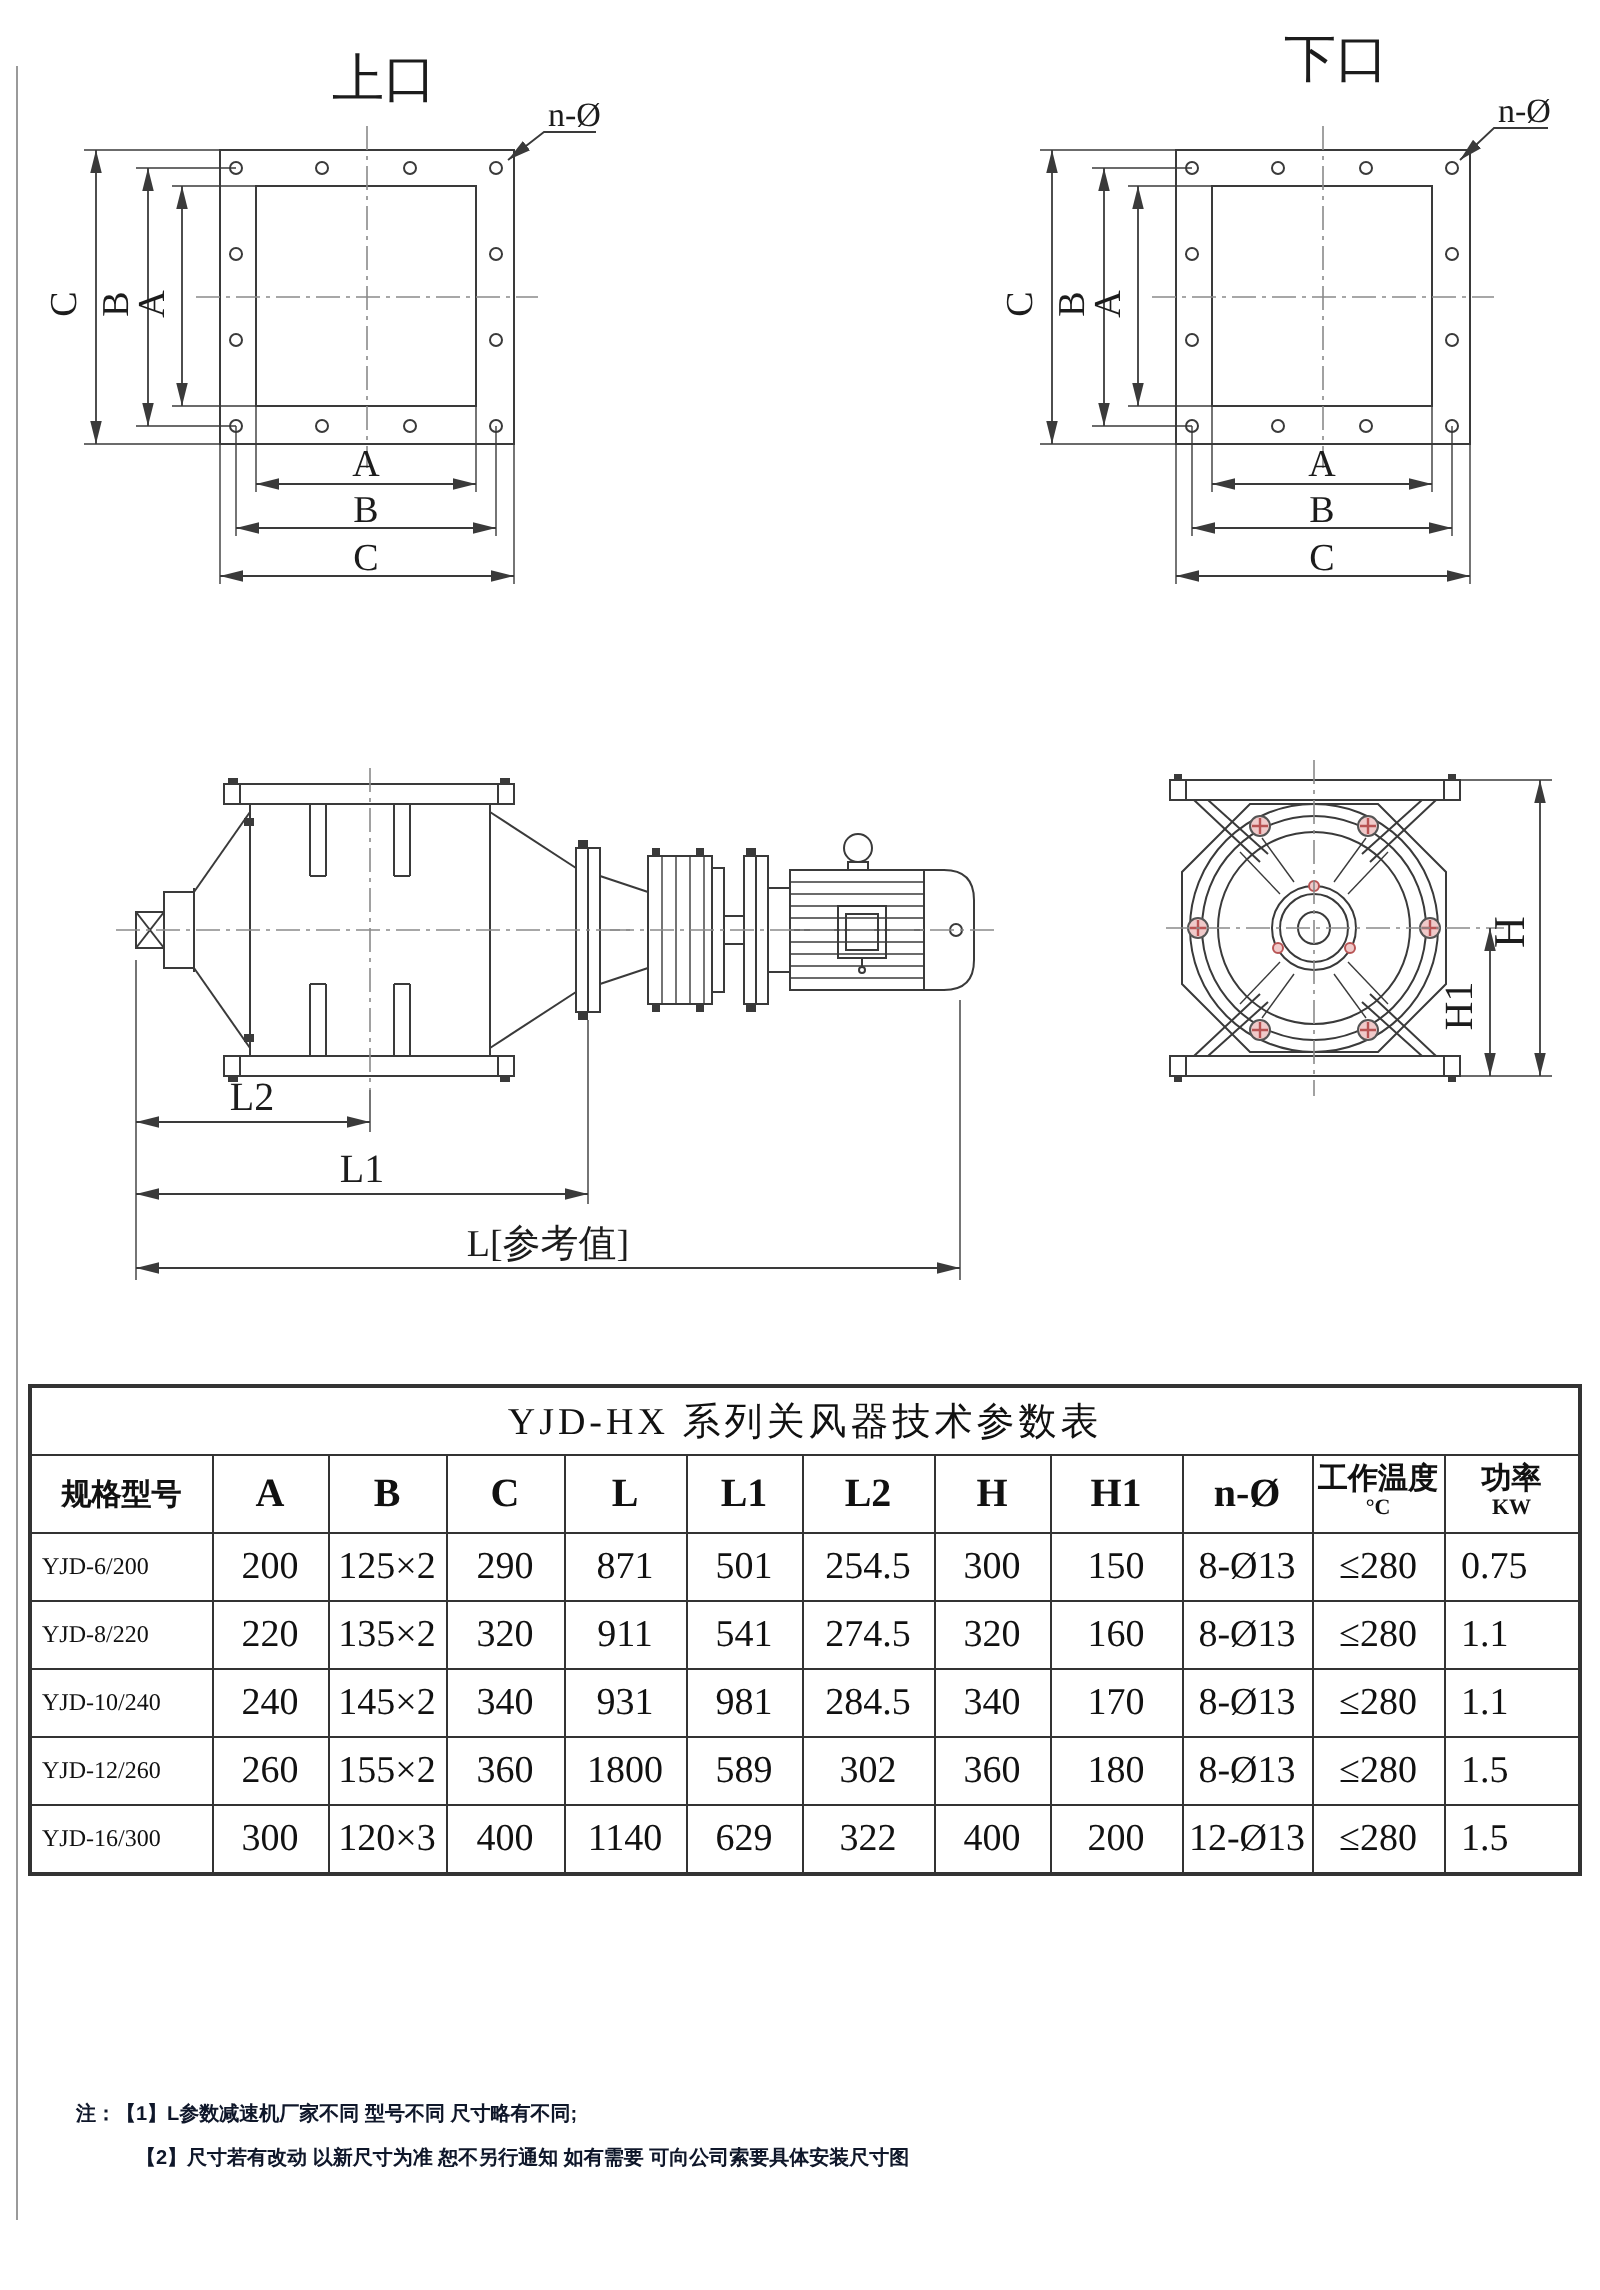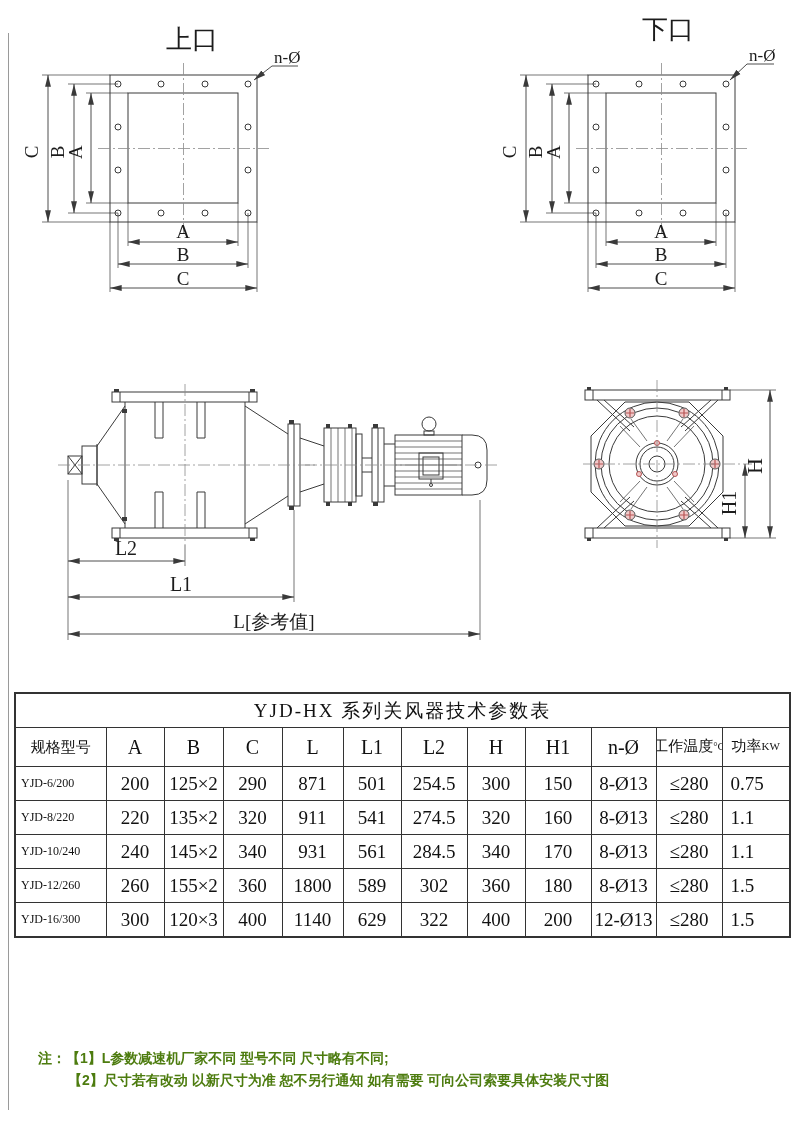--- a/index.html
+++ b/index.html
@@ -17,30 +17,30 @@
   .sq{fill:var(--line);stroke:none;}
   .t{fill:var(--text);font-family:"Liberation Serif",serif;}
   .boltring{stroke:#555;stroke-width:1;fill:var(--bolt_fill);}
   .boltcross{stroke:var(--bolt_red);stroke-width:1.2;fill:none;}
   .reddot{stroke:var(--bolt_red);stroke-width:1;fill:var(--bolt_fill);}
 
   .spec-table-wrap{position:absolute;left:14px;top:692px;width:775px;}
   table.spec{border-collapse:collapse;table-layout:fixed;width:775px;border:2px solid #333;padding-left:40px;}
   table.spec td,table.spec th{border:1px solid #333;color:#111;overflow:hidden;white-space:nowrap;}
   td.title-cell{height:54px;text-align:center;font-size:30px;letter-spacing:2px;font-family:"Liberation Serif",serif;}
-  tr.hdr th{height:36px;font-weight:normal;font-size:20px;text-align:center;vertical-align:middle;}
+  tr.hdr th{height:36px;font-weight:bold;font-size:20px;text-align:center;vertical-align:middle;}
   tr.hdr th.cjk{font-size:15px;}
-  .th-wrap{display:flex;flex-direction:row;align-items:center;justify-content:center;line-height:1.05;}
+  .th-wrap{display:flex;flex-direction:column;align-items:center;justify-content:center;line-height:1.05;}
   .sub{font-size:11px;}
   table.spec td{height:31px;text-align:center;font-size:19px;}
   table.spec td.c0{text-align:left;padding-left:5px;font-size:12px;}
   table.spec td.c11{text-align:left;padding-left:8px;margin-top:12px;}
 
-  .notes{position:absolute;left:38px;top:1047px;width:730px;color:#4d7c0f;
-         font-family:"Liberation Sans",sans-serif;font-size:14px;font-weight:bold;line-height:22px;}
+  .notes{position:absolute;left:38px;top:1047px;width:730px;color:#0f172a;
+         font-family:"Liberation Sans",sans-serif;font-size:10px;font-weight:bold;line-height:22px;}
   .notes .indent{padding-left:30px;}
 </style>
 </head>
 <body>
 
 <div class="page-edge"></div>
 
 <svg class="drawings" width="800" height="680" viewBox="0 0 800 680">
   <defs>
     <marker id="ae" viewBox="0 0 12 8" refX="12" refY="4" markerWidth="13" markerHeight="9" orient="auto">
@@ -391,21 +391,21 @@
           <td class="c9">8-Ø13</td>
           <td class="c10">≤280</td>
           <td class="c11">1.1</td>
         </tr>
         <tr>
           <td class="c0">YJD-10/240</td>
           <td class="c1">240</td>
           <td class="c2">145×2</td>
           <td class="c3">340</td>
           <td class="c4">931</td>
-          <td class="c5">561</td>
+          <td class="c5">981</td>
           <td class="c6">284.5</td>
           <td class="c7">340</td>
           <td class="c8">170</td>
           <td class="c9">8-Ø13</td>
           <td class="c10">≤280</td>
           <td class="c11">1.1</td>
         </tr>
         <tr>
           <td class="c0">YJD-12/260</td>
           <td class="c1">260</td>

